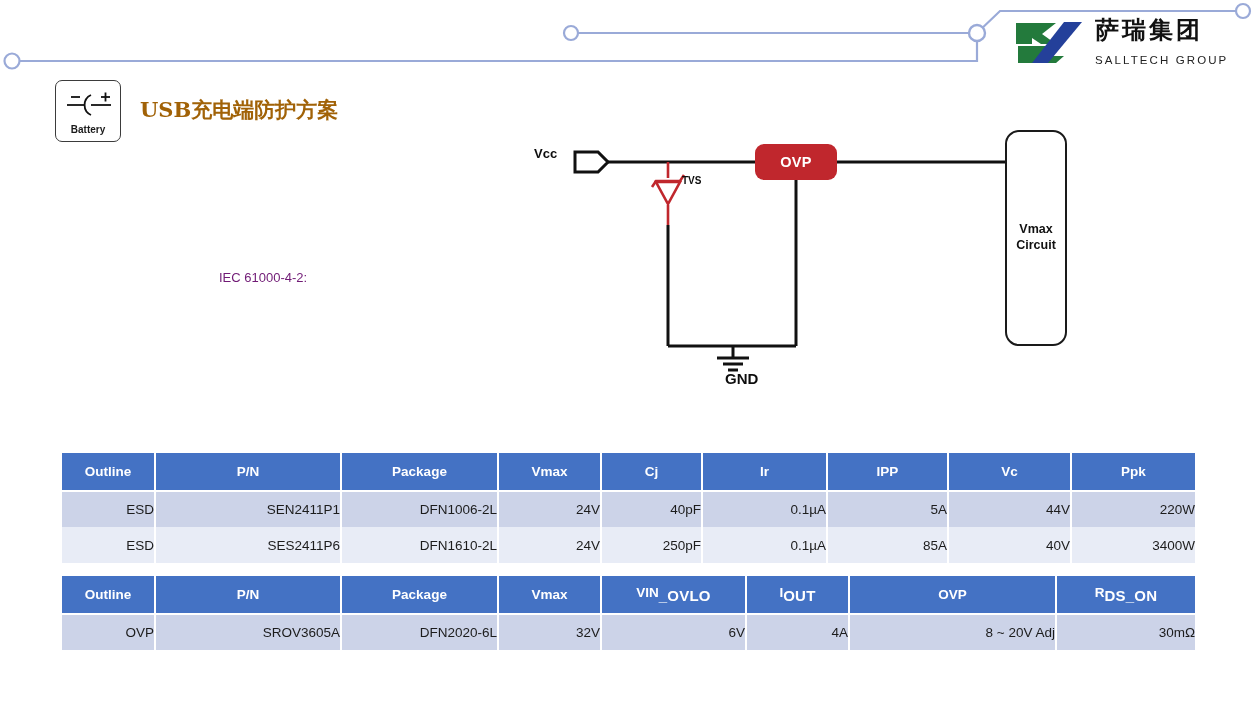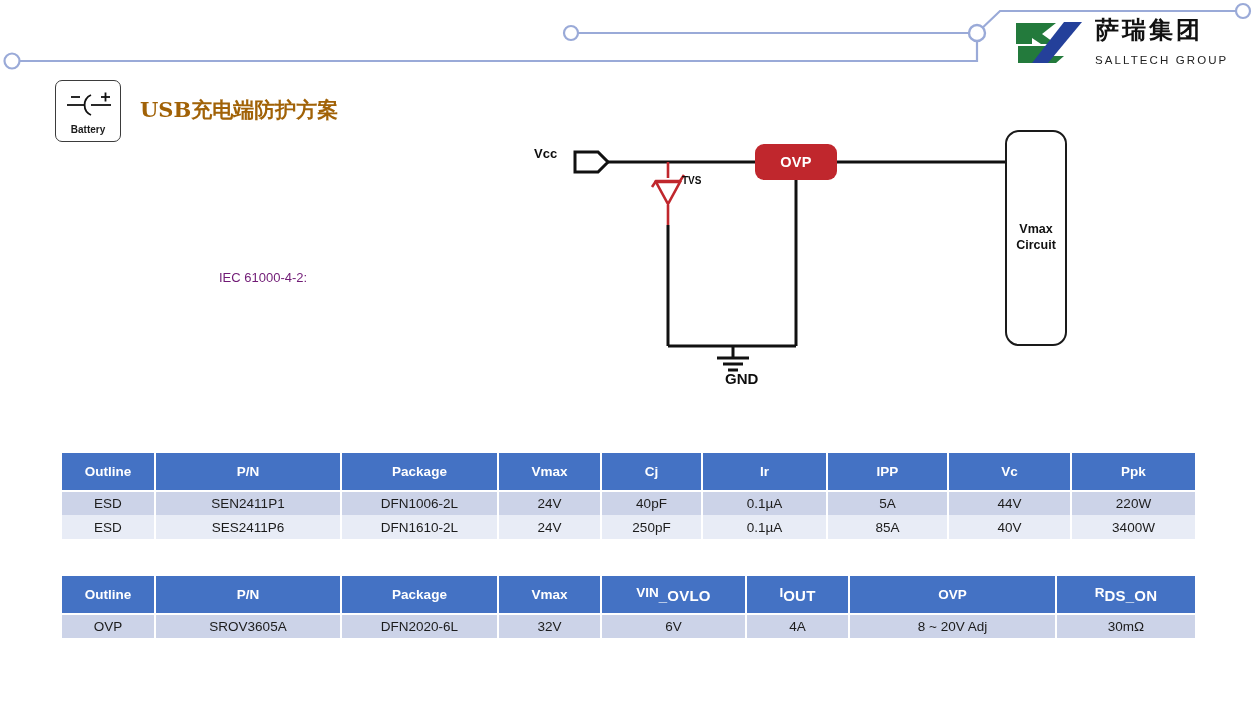--- a/index.html
+++ b/index.html
@@ -76,21 +76,21 @@
   .tbl { position: absolute; border-collapse: collapse; table-layout: fixed; }
   #table-esd { left: 62px; top: 453px; width: 1133px; }
   #table-ovp { left: 62px; top: 576px; width: 1133px; }
   .tbl th {
     background: #4472c4; color: #fff; font-size: 13.5px; font-weight: bold;
     height: 38px; border-right: 2px solid #fff; border-bottom: 2px solid #fff;
     text-align: center; vertical-align: middle;
   }
   .tbl th:last-child { border-right: none; }
   .tbl td {
-    font-size: 13.5px; color: #1c1c1c; height: 24px; text-align: center;
+    font-size: 13.5px; color: #1c1c1c; height: 36px; text-align: right;
     vertical-align: middle; border-right: 2px solid #fff;
   }
   .tbl td:last-child { border-right: none; }
   .tbl tbody tr:nth-child(odd)  td { background: #ccd3e8; }
   .tbl tbody tr:nth-child(even) td { background: #e8ecf6; }
   .tbl th sub { font-size: 15px; font-weight: bold; letter-spacing: .2px; }
 </style>
 </head>
 <body>
 

